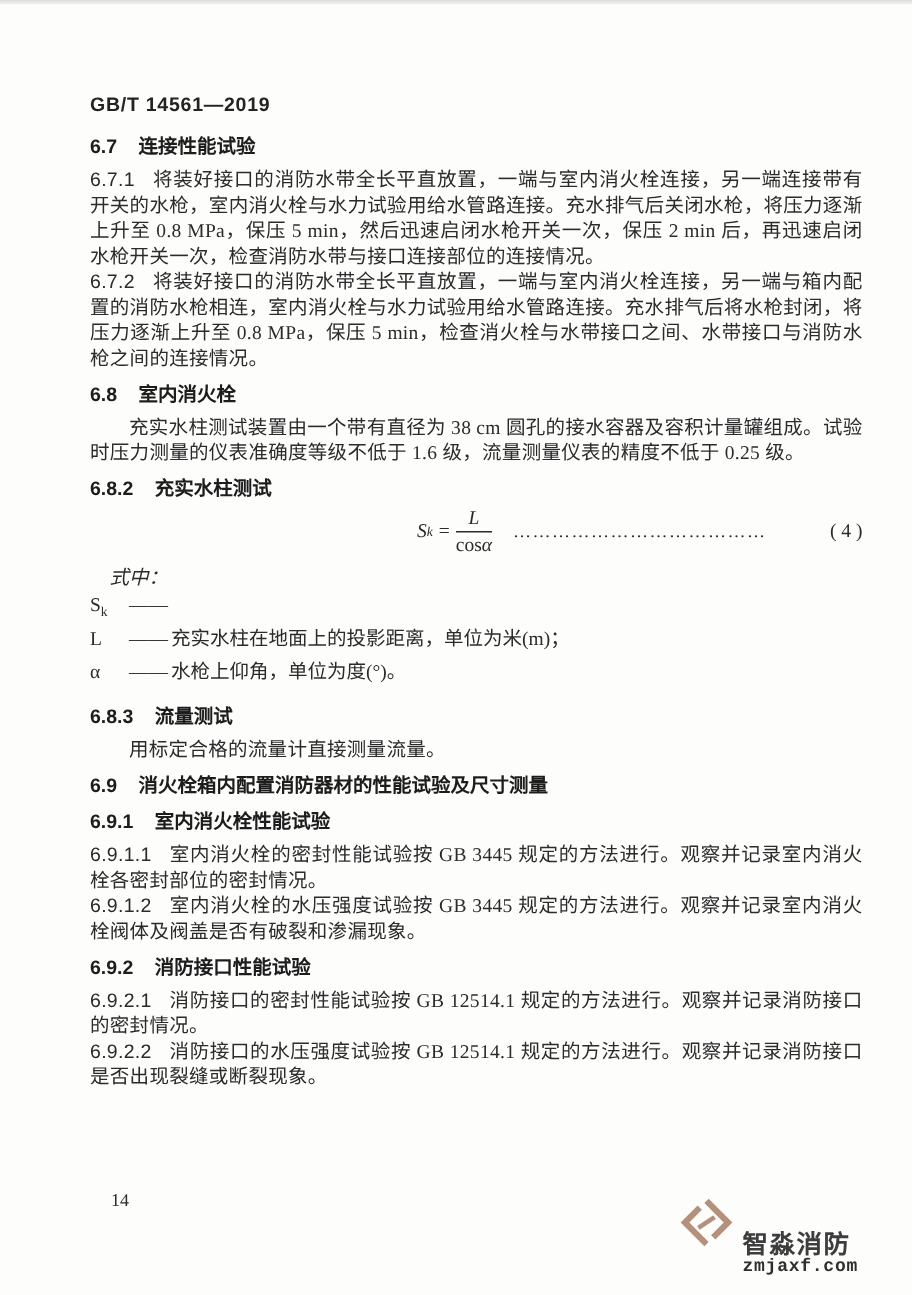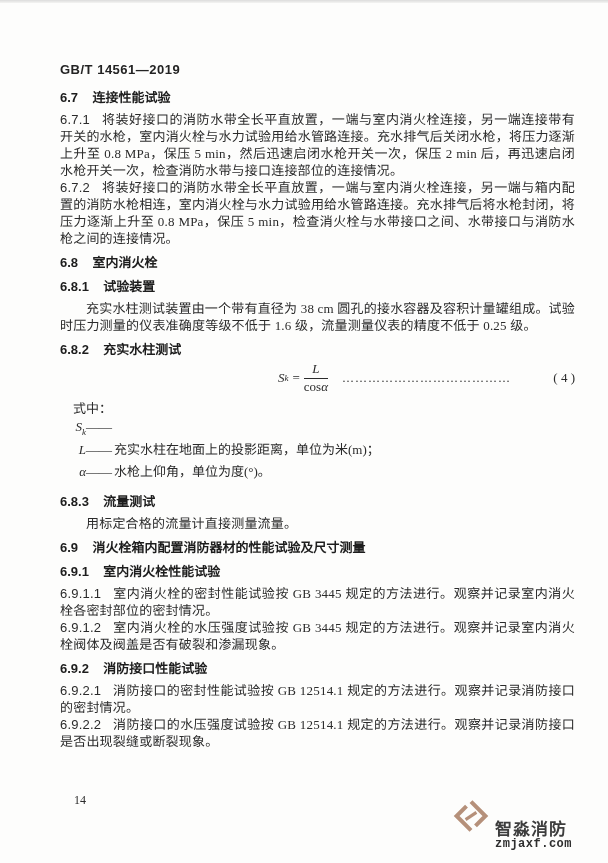--- a/index.html
+++ b/index.html
@@ -76,32 +76,31 @@
     color: #2b2b2b;
     margin: 0 2px 0 14px;
     letter-spacing: 1px;
   }
   .eq-label { font-size: 13px; white-space: nowrap; }
   .where-label {
     margin: 0 0 0 0;
     font-size: 13px;
     line-height: 19px;
     text-indent: 1em;
+    font-style: italic;
   }
   .def-row {
     display: flex;
     font-size: 13px;
     line-height: 17px;
     align-items: baseline;
   }
   .def-sym {
     flex: 0 0 26px;
-    font-style: italic;
-    white-space: nowrap;
-    text-align: right;
+    white-space: nowrap;
   }
   .def-sym sub { font-size: 9px; }
   .def-dash { flex: 0 0 auto; margin-right: 2px; white-space: nowrap; }
   .def-desc { flex: 1 1 auto; }
   .page-number {
     position: absolute;
     left: 74px; top: 793px;
     font-size: 12px;
     font-family: "Liberation Serif", "DejaVu Serif", serif;
     color: #2b2b2b;
@@ -140,21 +139,20 @@
   <div class="doc-header">GB/T 14561—2019</div>
 
   <h2 class="h2"><span class="cnum hnum">6.7</span><span>连接性能试验</span></h2>
 
   <p class="clause"><span class="cnum">6.7.1</span><span>将装好接口的消防水带全长平直放置，一端与室内消火栓连接，另一端连接带有开关的水枪，室内消火栓与水力试验用给水管路连接。充水排气后关闭水枪，将压力逐渐上升至 0.8 MPa，保压 5 min，然后迅速启闭水枪开关一次，保压 2 min 后，再迅速启闭水枪开关一次，检查消防水带与接口连接部位的连接情况。</span></p>
 
   <p class="clause"><span class="cnum">6.7.2</span><span>将装好接口的消防水带全长平直放置，一端与室内消火栓连接，另一端与箱内配置的消防水枪相连，室内消火栓与水力试验用给水管路连接。充水排气后将水枪封闭，将压力逐渐上升至 0.8 MPa，保压 5 min，检查消火栓与水带接口之间、水带接口与消防水枪之间的连接情况。</span></p>
 
   <h2 class="h2"><span class="cnum hnum">6.8</span><span>室内消火栓</span></h2>
 
-  <h3 class="h3"><span class="cnum hnum">6.8.1</span><span>试验装置</span></h3>
 
   <p class="plain">充实水柱测试装置由一个带有直径为 38 cm 圆孔的接水容器及容积计量罐组成。试验时压力测量的仪表准确度等级不低于 1.6 级，流量测量仪表的精度不低于 0.25 级。</p>
 
   <h3 class="h3"><span class="cnum hnum">6.8.2</span><span>充实水柱测试</span></h3>
 
 
 
   <div class="formula-row">
     <span class="formula-spacer"></span>
     <span class="formula">

